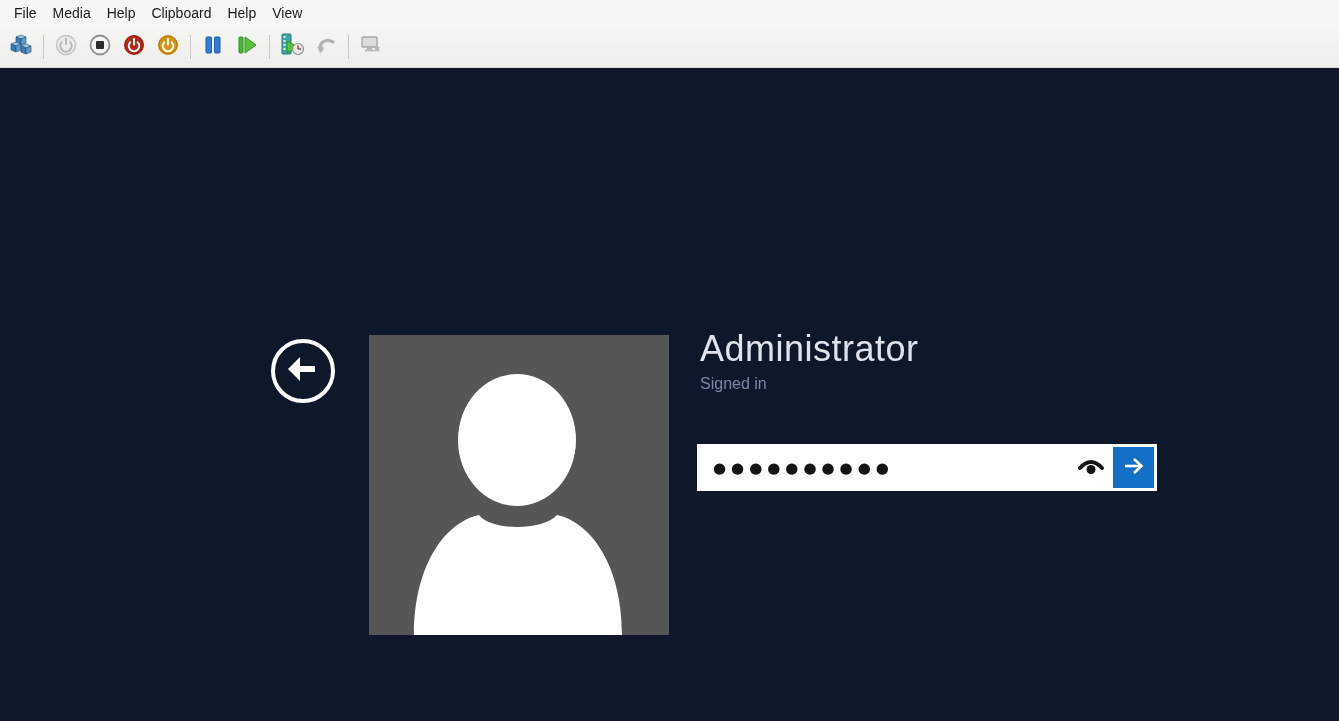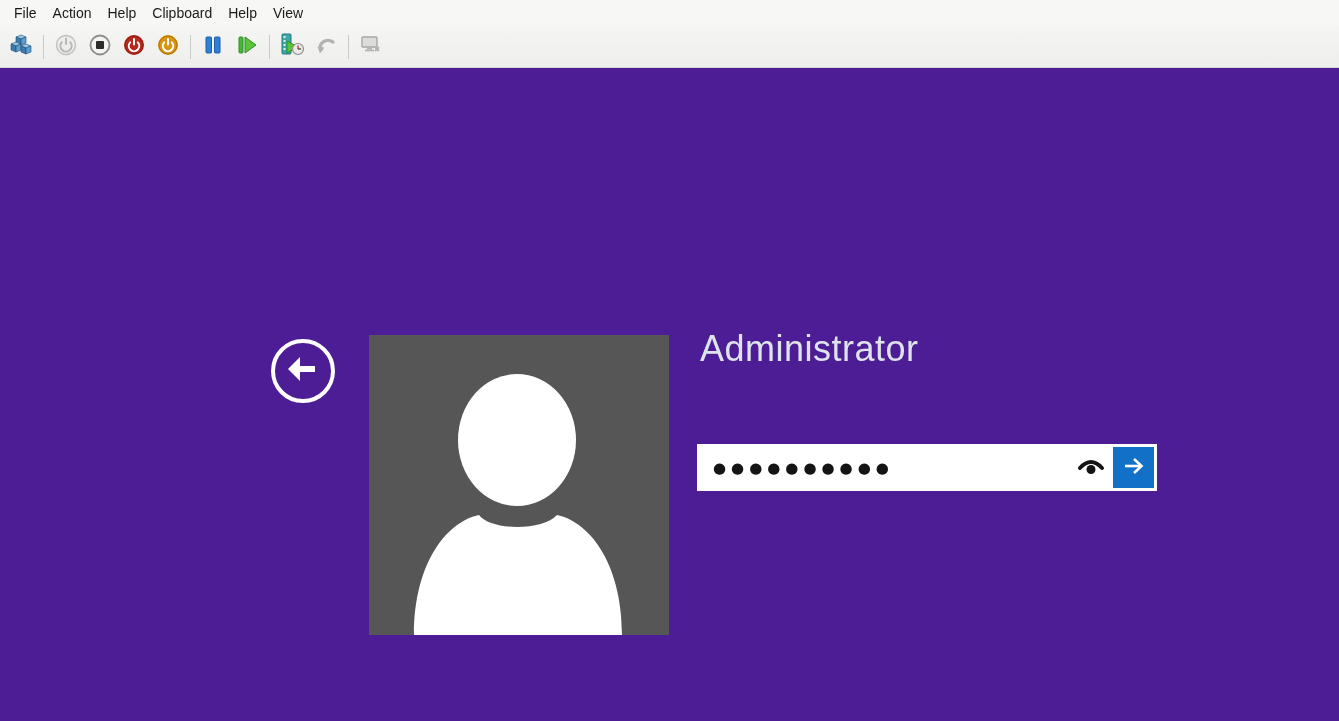--- a/index.html
+++ b/index.html
@@ -22,21 +22,21 @@
     display: flex; align-items: center; padding-left: 4px;
   }
   .tool-btn {
     width: 30px; height: 30px; display: flex; align-items: center; justify-content: center;
     border: 1px solid transparent; border-radius: 2px; background: transparent; margin: 0 2px;
   }
   .tool-sep { width: 1px; height: 24px; background: #c9c9c6; margin: 0 5px; }
 
   
   .vm-screen {
-    position: relative; flex: 1; background: #4c1d95; overflow: hidden;
+    position: relative; flex: 1; background: #0f172a; overflow: hidden;
   }
 
   .back-button {
     position: absolute; left: 271px; top: 271px; width: 64px; height: 64px;
     border-radius: 50%; border: 4px solid #ffffff; background: transparent;
     display: flex; align-items: center; justify-content: center; cursor: pointer;
   }
 
   .avatar-tile {
     position: absolute; left: 369px; top: 267px; width: 300px; height: 300px;
@@ -69,21 +69,21 @@
     cursor: pointer;
   }
 </style>
 </head>
 <body>
 
 <div class="vmconnect-window">
 
   <div class="menubar">
     <div class="menu-item">File</div>
-    <div class="menu-item">Action</div>
+    <div class="menu-item">Media</div>
     <div class="menu-item">Help</div>
     <div class="menu-item">Clipboard</div>
     <div class="menu-item">Help</div>
     <div class="menu-item">View</div>
   </div>
 
   <div class="toolbar">
 
     <div class="tool-btn enabled">
       <span>
@@ -223,20 +223,21 @@
       <span>
         <svg width="300" height="300" viewBox="0 0 300 300">
           <ellipse cx="148" cy="105" rx="59" ry="66" fill="#ffffff"></ellipse>
           <path d="M45 300 C45 225 80 186 110 180 C122 196 174 196 188 180 C218 186 253 225 253 300 Z" fill="#ffffff"></path>
         </svg>
       </span>
     </div>
 
     <div class="user-block">
       <div class="user-name">Administrator</div>
+      <div class="user-status">Signed in</div>
     </div>
 
     <div class="password-row">
       <div class="password-dots">●●●●●●●●●●</div>
       <div class="reveal-button">
         <span>
           <svg width="30" height="22" viewBox="0 0 30 22">
             <path d="M4 13 Q 15 1 26 13" fill="none" stroke="#141414" stroke-width="4" stroke-linecap="round"></path>
             <circle cx="15" cy="14.5" r="4.5" fill="#141414"></circle>
           </svg>

